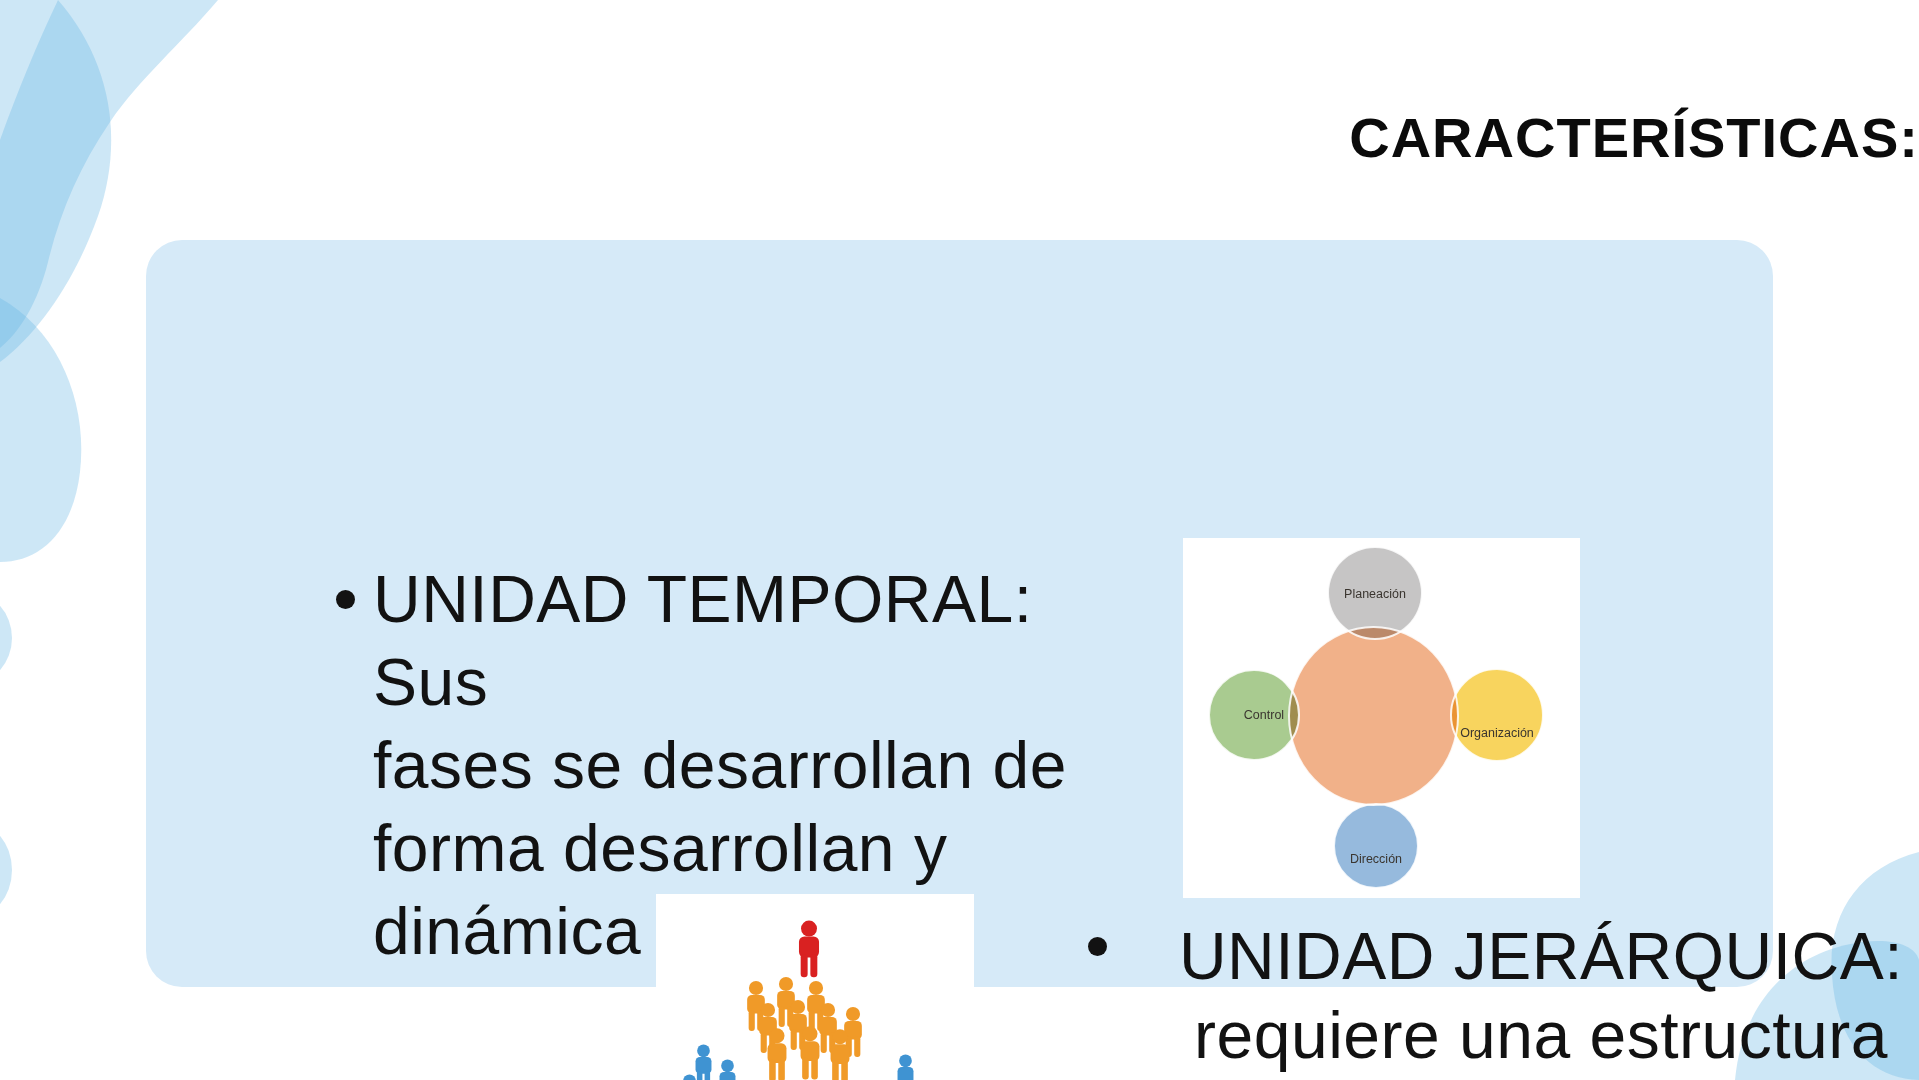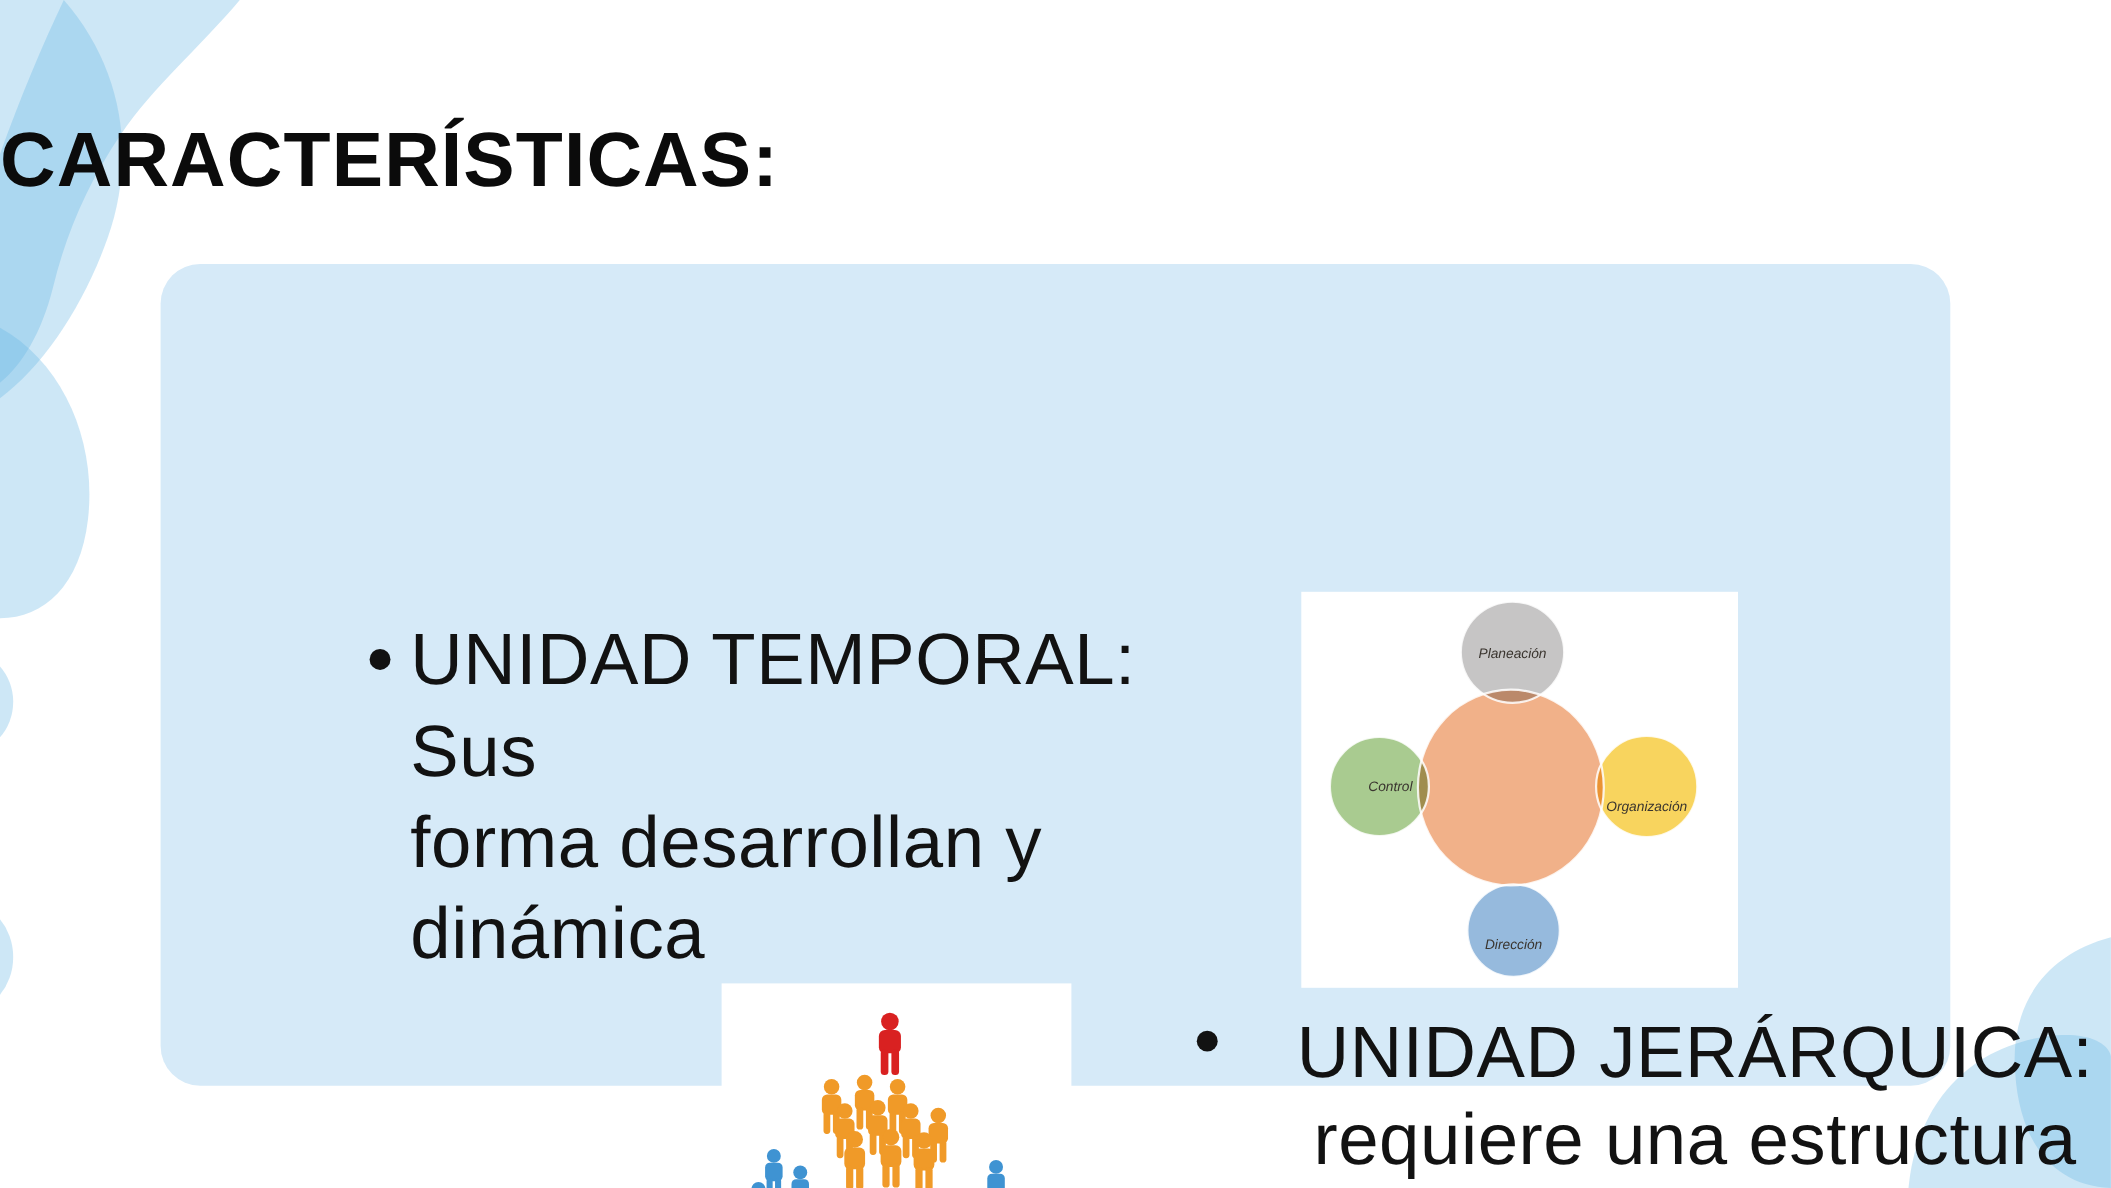--- a/index.html
+++ b/index.html
@@ -6,22 +6,22 @@
   body{
     width:1919px;height:1080px;overflow:hidden;position:relative;
     background:#ffffff;
     font-family:"Liberation Sans", sans-serif;
   }
   .bg-deco{position:absolute;left:0;top:0;width:1919px;height:1080px;pointer-events:none;}
   .bg-deco path, .bg-deco ellipse{fill:var(--deco-blue,#66b5e3);fill-opacity:0.33;}
 
   .title{
     position:absolute;left:0;top:110px;width:1919px;margin:0;
-    text-align:left;
-    font-size:70px;font-weight:900;letter-spacing:1px;
+    text-align:right;
+    font-size:56px;font-weight:900;letter-spacing:1px;
     color:var(--title-color,#0b0b0b);
     line-height:1;
   }
 
   .panel{
     position:absolute;left:146px;top:240px;width:1627px;height:747px;
     background:var(--panel-blue,#d6eaf8);
     border-radius:36px;
   }
 
@@ -38,21 +38,20 @@
     font-size:66px;line-height:83px;
     letter-spacing:0.5px;
   }
   .left-text{left:227px;top:318px;width:700px;text-align:left;}
   .right-text{left:1005px;top:677px;width:780px;text-align:center;line-height:79px;}
 
   
   .diagram-box{
     position:absolute;left:1037px;top:298px;width:397px;height:360px;
     background:#ffffff;
-    font-style:italic;
   }
   .circle{position:absolute;border-radius:50%;}
   .c-center{left:106px;top:89px;width:169px;height:178px;background:var(--center-orange,#f1b189);}
   .c-top   {left:145px;top:9px;  width:94px;height:92px;background:var(--node-gray,#c6c5c5);mix-blend-mode:multiply;}
   .c-left  {left:26px; top:132px;width:90px;height:90px;background:var(--node-green,#a9cb90);mix-blend-mode:multiply;}
   .c-right {left:268px;top:131px;width:92px;height:92px;background:var(--node-yellow,#f8d45e);mix-blend-mode:multiply;}
   .c-bottom{left:151px;top:266px;width:84px;height:84px;background:var(--node-blue,#96badd);mix-blend-mode:multiply;}
   .ring{position:absolute;border-radius:50%;border:2px solid rgba(255,255,255,0.85);box-sizing:border-box;background:transparent;}
   .r-center{left:105px;top:88px;width:171px;height:180px;}
   .r-top   {left:144px;top:8px;  width:96px;height:94px;}
@@ -97,20 +96,21 @@
     <path d="M1919 852 C1858 868 1827 915 1832 975 C1836 1040 1868 1078 1919 1080 Z"></path>
   </svg>
 
   <h1 class="title">CARACTERÍSTICAS:</h1>
 
   <div class="panel">
 
     <span class="bullet-dot dot-left"></span>
     <div class="body-text left-text">
       <div>UNIDAD TEMPORAL: Sus</div>
+      <div>fases se desarrollan de</div>
       <div>forma desarrollan y</div>
       <div>dinámica</div>
     </div>
 
     <div class="diagram-box">
       <div class="circle c-center"></div>
       <div class="circle c-top"></div>
       <div class="circle c-left"></div>
       <div class="circle c-right"></div>
       <div class="circle c-bottom"></div>

